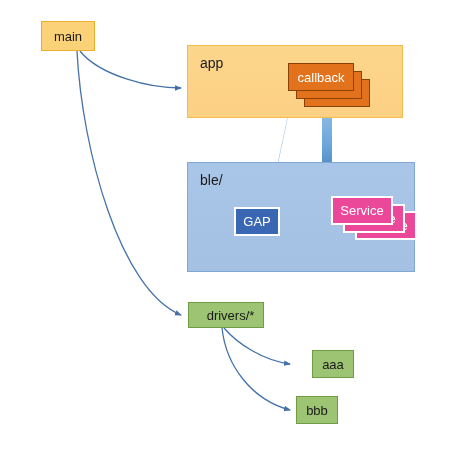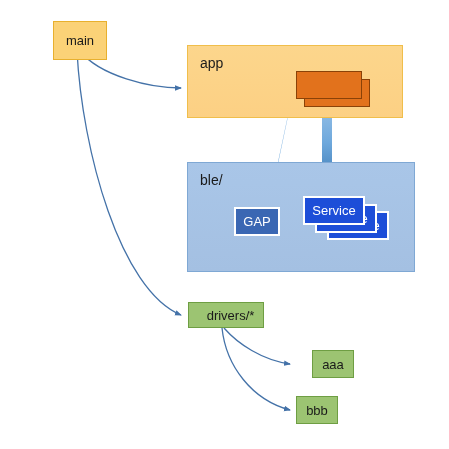--- a/index.html
+++ b/index.html
@@ -26,22 +26,22 @@
     display: flex;
     align-items: center;
     justify-content: center;
     font-size: 13px;
     color: #1a1a1a;
     line-height: 1;
     white-space: nowrap;
   }
   
   #node-main {
-    left: 53px; top: 21px;
-    width: 54px; height: 39px;
+    left: 41px; top: 21px;
+    width: 54px; height: 30px;
     background: #FBD277;
     border: 1.5px solid #E8B02E;
   }
   
   .group {
     position: absolute;
     box-sizing: border-box;
   }
   #group-app {
     left: 187px; top: 45px;
@@ -77,29 +77,30 @@
     white-space: nowrap;
   }
   #cb-back  { left: 16px; top: 16px; width: 66px; height: 28px; }
   #cb-mid   { left:  8px; top:  8px; width: 66px; height: 28px; }
   #cb-front { left:  0px; top:  0px; width: 66px; height: 28px; }
   #stack-callback { left: 288px; top: 63px; width: 92px; height: 50px; }
   
   .sv-box {
     position: absolute;
     box-sizing: border-box;
-    background: #1d4ed8;
+    background: #ec4899;
     border: 2.5px solid #ffffff;
     display: flex;
     align-items: center;
     justify-content: center;
     color: #ffffff;
     font-size: 13px;
     white-space: nowrap;
     overflow: hidden;
+    margin-left: 28px;
   }
   #sv-back  { left: 24px; top: 15px; width: 62px; height: 29px; }
   #sv-mid   { left: 12px; top:  8px; width: 62px; height: 29px; }
   #sv-front { left:  0px; top:  0px; width: 62px; height: 29px; }
   #stack-service { left: 303px; top: 196px; width: 92px; height: 48px; }
   
   #node-gap {
     left: 234px; top: 207px;
     width: 46px; height: 29px;
     background: #3A67B3;
@@ -158,20 +159,23 @@
   <span class="group-label">app</span>
 </div>
 
 <div class="group" id="group-ble">
   <span class="group-label">ble/</span>
 </div>
 
 <div class="stack" id="stack-callback">
   <div class="cb-box" id="cb-back"></div>
   <div class="cb-box" id="cb-mid"></div>
+  <div class="cb-box" id="cb-front">
+    <span>callback</span>
+  </div>
 </div>
 
 <div class="stack" id="stack-service">
   <div class="sv-box" id="sv-back">
     <span>Service</span>
   </div>
   <div class="sv-box" id="sv-mid">
     <span>Service</span>
   </div>
   <div class="sv-box" id="sv-front">

